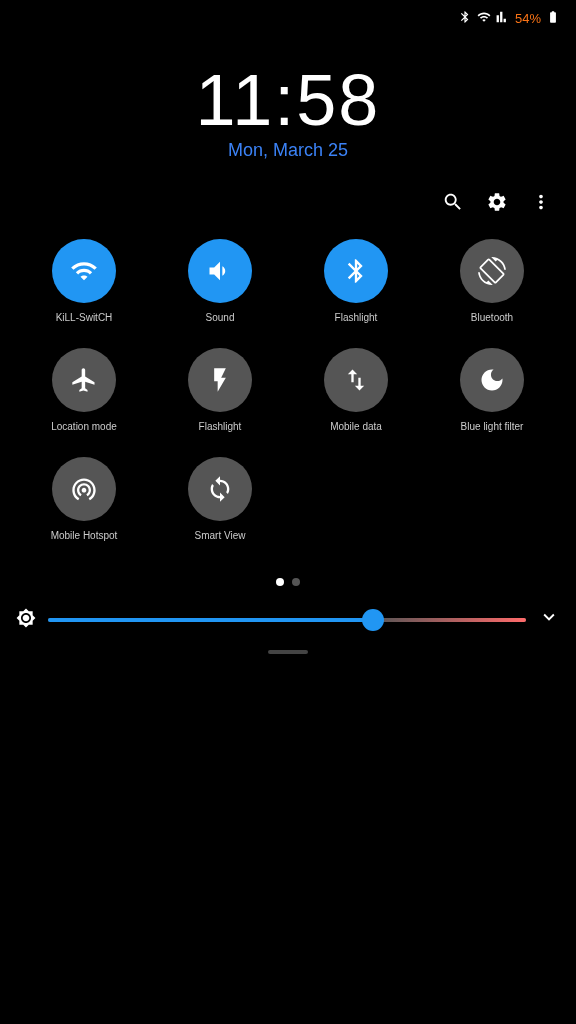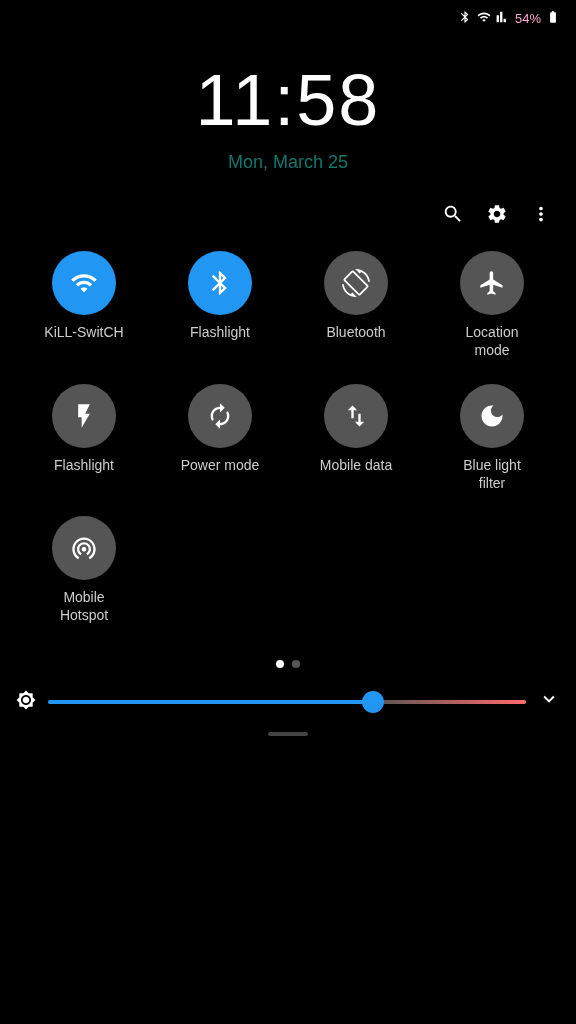--- a/index.html
+++ b/index.html
@@ -27,38 +27,38 @@
       display: flex;
       align-items: center;
       gap: 5px;
     }
     .status-icon {
       font-size: 14px;
       color: #fff;
     }
     .battery-text {
       font-size: 13px;
-      color: #f9a8d4;
+      color: #f97316;
     }
 
     
     .clock-section {
       text-align: center;
       padding: 30px 0 10px;
     }
     .clock-time {
       font-size: 72px;
       font-weight: 200;
       letter-spacing: 2px;
       line-height: 1.1;
     }
     .clock-date {
       font-size: 18px;
-      color: #0f766e;
-      margin-top: 12px;
+      color: #3b82f6;
+      margin-top: 0;
     }
 
     
     .qs-toolbar {
       display: flex;
       justify-content: flex-end;
       align-items: center;
       padding: 20px 24px 10px;
       gap: 22px;
     }
@@ -92,21 +92,21 @@
       justify-content: center;
       font-size: 26px;
     }
     .qs-circle.active {
       background: #2196f3;
     }
     .qs-circle.inactive {
       background: #555;
     }
     .qs-label {
-      font-size: 14px;
+      font-size: 10px;
       color: #ccc;
       text-align: center;
       line-height: 1.3;
       max-width: 80px;
     }
 
     
     .qs-svg {
       width: 28px;
       height: 28px;
@@ -245,24 +245,32 @@
 
   <div class="qs-tile">
     <div class="qs-circle active">
       <svg class="qs-svg" viewBox="0 0 24 24" fill="white">
         <path d="M1 9l2 2c4.97-4.97 13.03-4.97 18 0l2-2C16.93 2.93 7.08 2.93 1 9zm8 8l3 3 3-3c-1.65-1.66-4.34-1.66-6 0zm-4-4l2 2c2.76-2.76 7.24-2.76 10 0l2-2C15.14 9.14 8.87 9.14 5 13z"></path>
       </svg>
     </div>
     <span class="qs-label">KiLL-SwitCH</span>
   </div>
 
-
   <div class="qs-tile">
     <div class="qs-circle active">
       <svg class="qs-svg" viewBox="0 0 24 24" fill="white">
+        <path d="M3 9v6h4l5 5V4L7 9H3zm13.5 3c0-1.77-1.02-3.29-2.5-4.03v8.05c1.48-.73 2.5-2.25 2.5-4.02z"></path>
+      </svg>
+    </div>
+    <span class="qs-label">Sound</span>
+  </div>
+
+  <div class="qs-tile">
+    <div class="qs-circle active">
+      <svg class="qs-svg" viewBox="0 0 24 24" fill="white">
         <path d="M17.71 7.71L12 2h-1v7.59L6.41 5 5 6.41 10.59 12 5 17.59 6.41 19 11 14.41V22h1l5.71-5.71-4.3-4.29 4.3-4.29zM13 5.83l1.88 1.88L13 9.59V5.83zm1.88 10.46L13 18.17v-3.76l1.88 1.88z"></path>
       </svg>
     </div>
     <span class="qs-label">Flashlight</span>
   </div>
 
   <div class="qs-tile">
     <div class="qs-circle inactive">
       <svg class="qs-svg" viewBox="0 0 24 24" fill="white">
         <path d="M16.48 2.52c3.27 1.55 5.61 4.72 5.97 8.48h1.5C23.44 4.84 18.29 0 12 0l-.66.03 3.81 3.81 1.33-1.32zm-6.25-.77c-.59-.59-1.54-.59-2.12 0L1.75 8.11c-.59.59-.59 1.54 0 2.12l12.02 12.02c.59.59 1.54.59 2.12 0l6.36-6.36c.59-.59.59-1.54 0-2.12L10.23 1.75zm4.6 19.44L2.81 9.17l6.36-6.36 12.02 12.02-6.36 6.36zm-7.31.29C4.25 19.94 1.91 16.76 1.55 13H.05C.56 19.16 5.71 24 12 24l.66-.03-3.81-3.81-1.33 1.32z"></path>
@@ -282,28 +290,20 @@
 
   <div class="qs-tile">
     <div class="qs-circle inactive">
       <svg class="qs-svg" viewBox="0 0 24 24" fill="white">
         <path d="M7 2v11h3v9l7-12h-4l4-8z"></path>
       </svg>
     </div>
     <span class="qs-label">Flashlight</span>
   </div>
 
-  <div class="qs-tile">
-    <div class="qs-circle inactive">
-      <svg class="qs-svg" viewBox="0 0 24 24" fill="white">
-        <path d="M12 6v3l4-4-4-4v3c-4.42 0-8 3.58-8 8 0 1.57.46 3.03 1.24 4.26L6.7 14.8c-.45-.83-.7-1.79-.7-2.8 0-3.31 2.69-6 6-6zm6.76 1.74L17.3 9.2c.44.84.7 1.79.7 2.8 0 3.31-2.69 6-6 6v-3l-4 4 4 4v-3c4.42 0 8-3.58 8-8 0-1.57-.46-3.03-1.24-4.26z"></path>
-      </svg>
-    </div>
-    <span class="qs-label">Power mode</span>
-  </div>
 
   <div class="qs-tile">
     <div class="qs-circle inactive">
       <svg class="qs-svg" viewBox="0 0 24 24" fill="white">
         <path d="M9 3L5 6.99h3V14h2V6.99h3L9 3zm7 14.01V10h-2v7.01h-3L15 21l4-3.99h-3z"></path>
       </svg>
     </div>
     <span class="qs-label">Mobile data</span>
   </div>
 
@@ -319,20 +319,28 @@
   <div class="qs-tile">
     <div class="qs-circle inactive">
       <svg class="qs-svg" viewBox="0 0 24 24" fill="white">
         <path d="M12 11c-1.1 0-2 .9-2 2s.9 2 2 2 2-.9 2-2-.9-2-2-2zM18 13c0-3.31-2.69-6-6-6s-6 2.69-6 6c0 2.22 1.21 4.15 3 5.19l1-1.74c-1.19-.7-2-1.97-2-3.45 0-2.21 1.79-4 4-4s4 1.79 4 4c0 1.48-.81 2.75-2 3.45l1 1.74c1.79-1.04 3-2.97 3-5.19zM12 3C6.48 3 2 7.48 2 13c0 3.7 2.01 6.92 4.99 8.65l1-1.73C5.61 18.53 4 15.96 4 13c0-4.42 3.58-8 8-8s8 3.58 8 8c0 2.96-1.61 5.53-4 6.92l1 1.73C19.99 19.92 22 16.7 22 13c0-5.52-4.48-10-10-10z"></path>
       </svg>
     </div>
     <span class="qs-label">Mobile Hotspot</span>
   </div>
 
 
+  <div class="qs-tile">
+    <div class="qs-circle inactive">
+      <svg class="qs-svg" viewBox="0 0 24 24" fill="white">
+        <path d="M12 4V1L8 5l4 4V6c3.31 0 6 2.69 6 6 0 1.01-.25 1.97-.7 2.8l1.46 1.46C19.54 15.03 20 13.57 20 12c0-4.42-3.58-8-8-8zm0 14c-3.31 0-6-2.69-6-6 0-1.01.25-1.97.7-2.8L5.24 7.74C4.46 8.97 4 10.43 4 12c0 4.42 3.58 8 8 8v3l4-4-4-4v3z"></path>
+      </svg>
+    </div>
+    <span class="qs-label">Smart View</span>
+  </div>
 </div>
 
 <div class="page-indicators">
   <div class="dot active"></div>
   <div class="dot inactive"></div>
 </div>
 
 <div class="brightness-bar">
   <span class="brightness-icon">
     <svg width="20" height="20" viewBox="0 0 24 24" fill="white">

